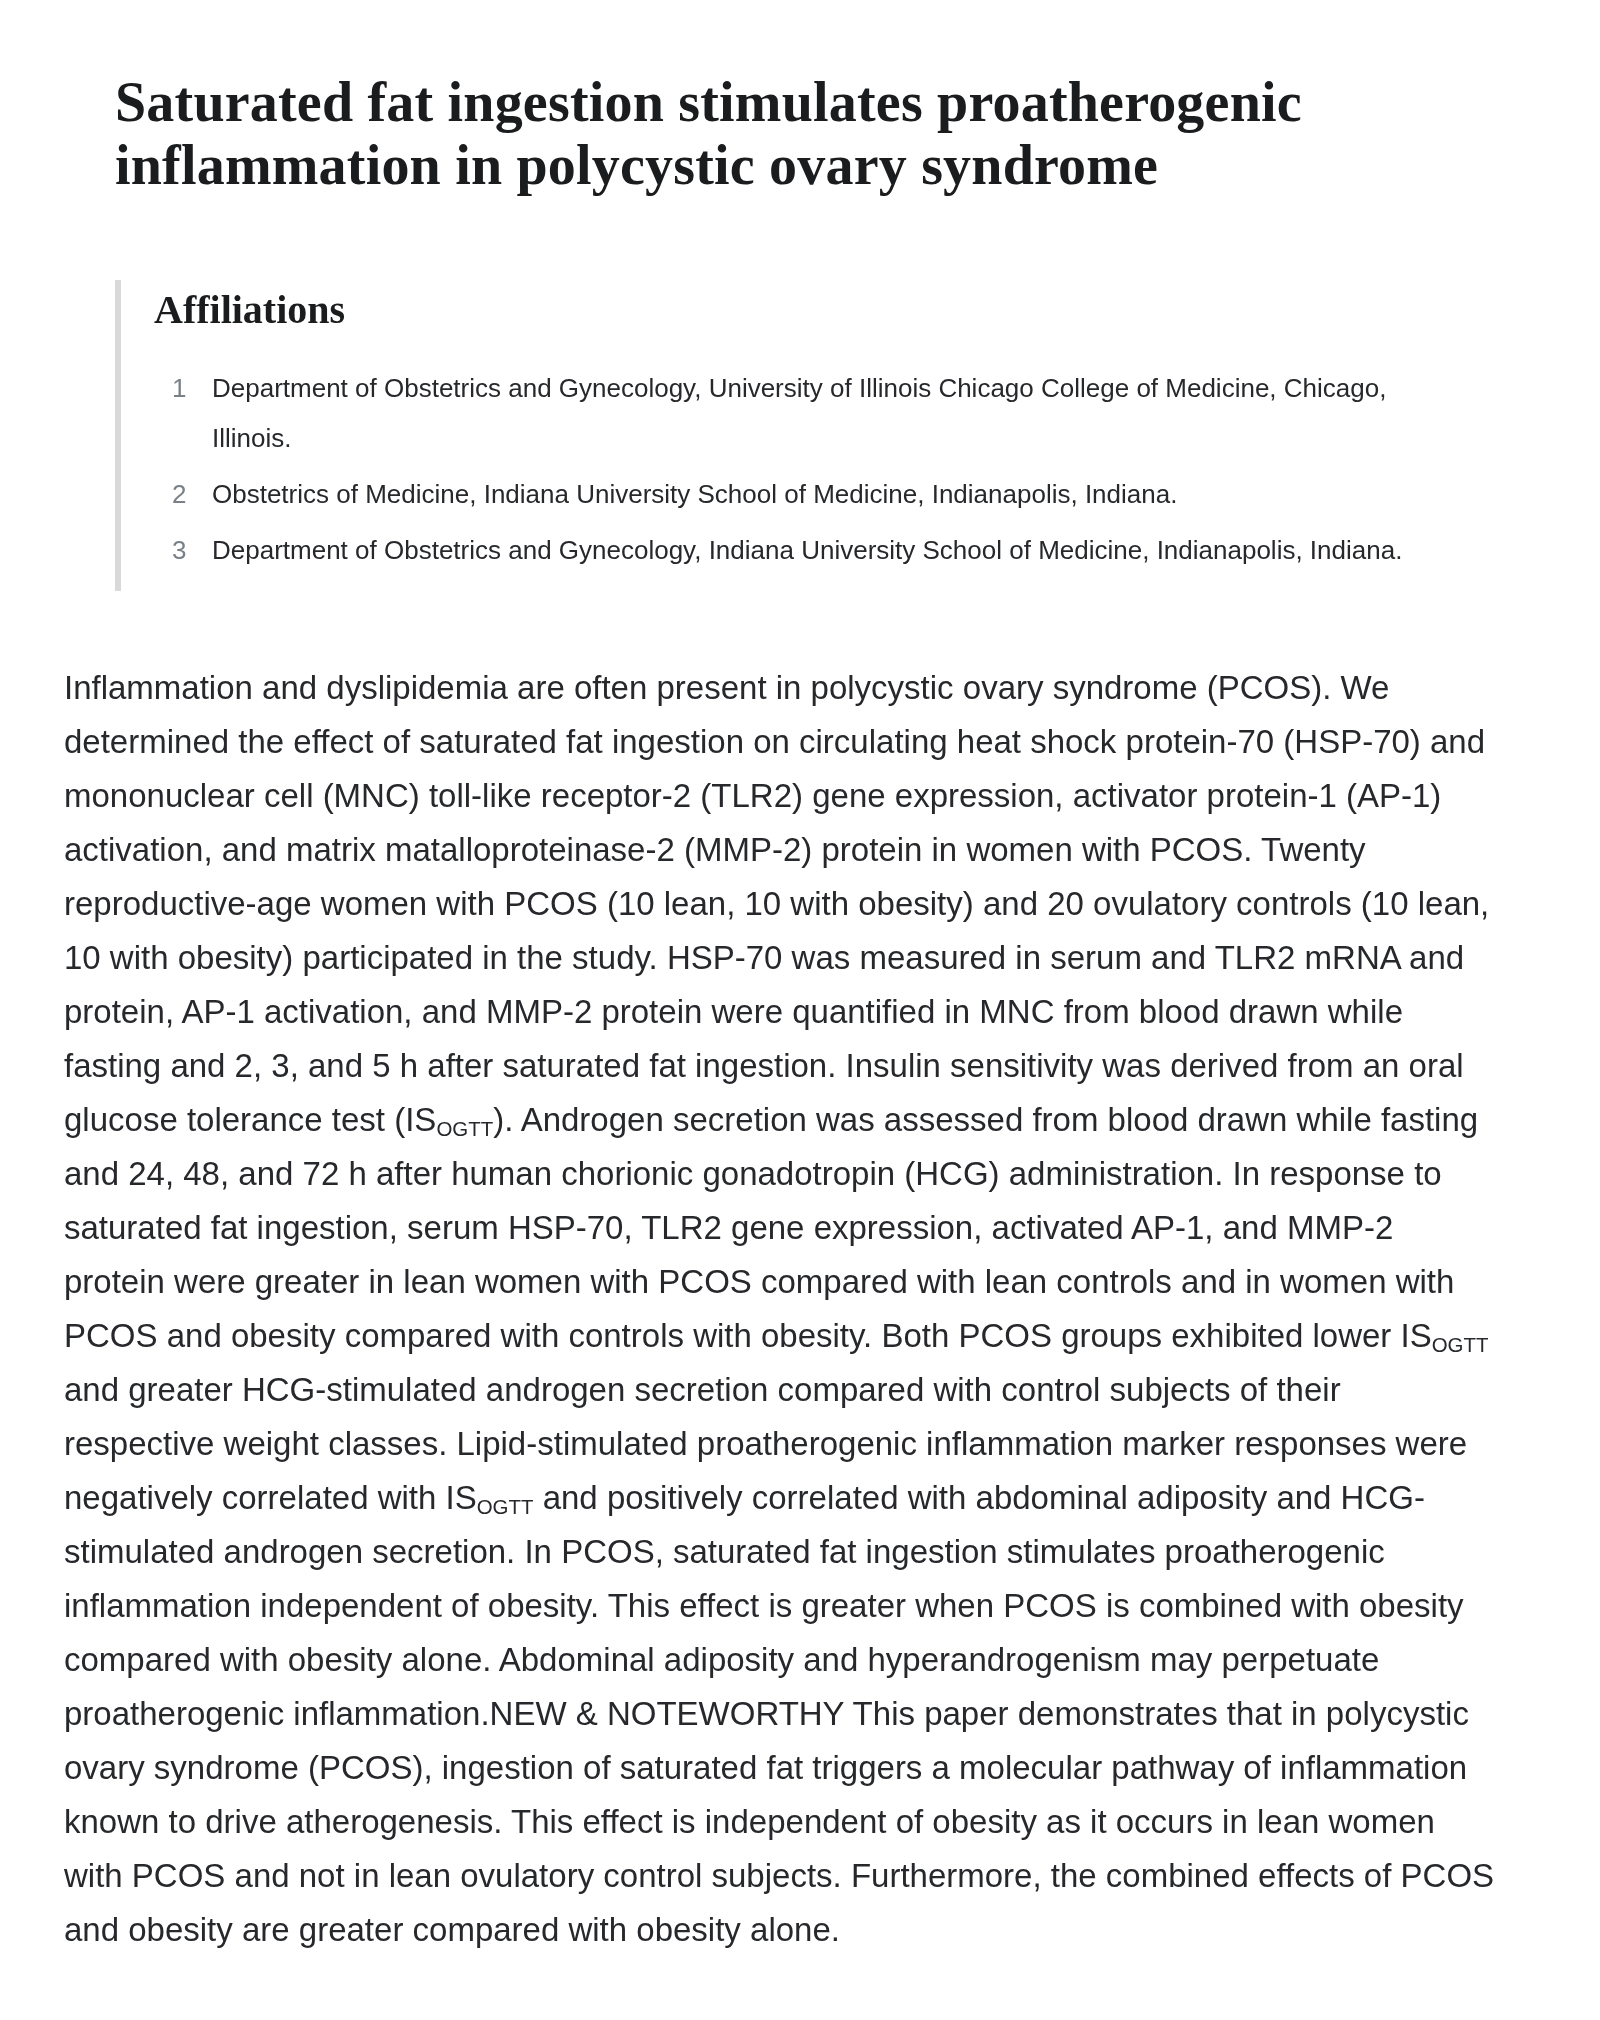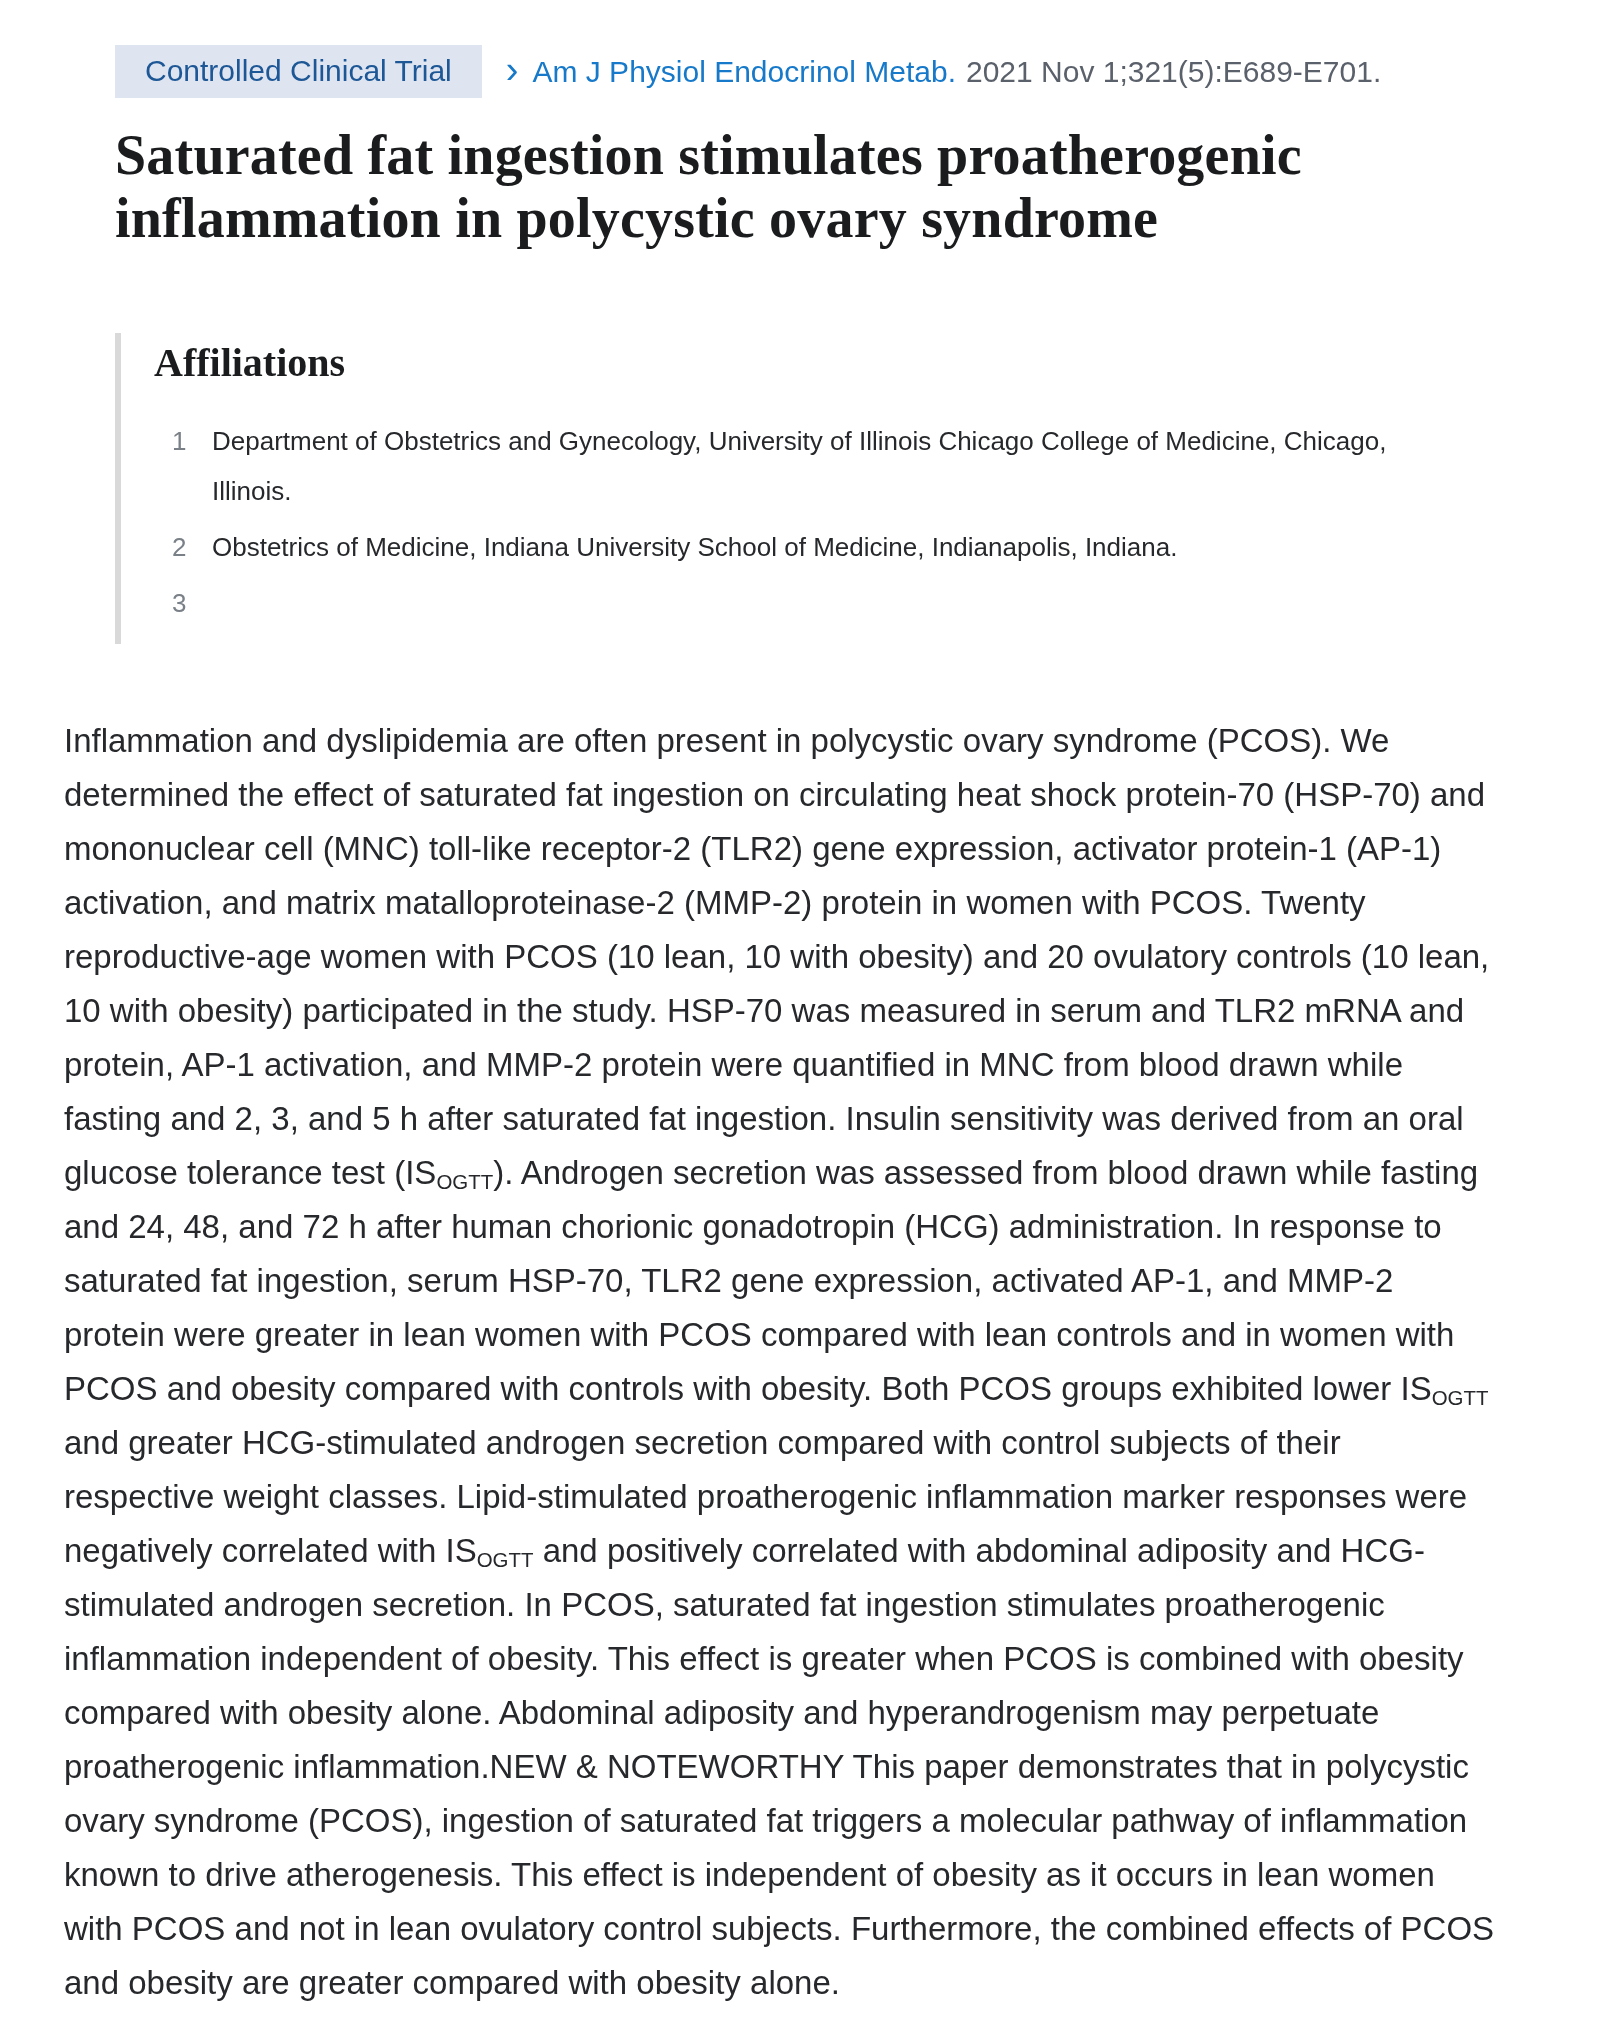--- a/index.html
+++ b/index.html
@@ -127,42 +127,37 @@
     vertical-align: -0.25em;
   }
   .abstract p strong { font-weight: 400; }
 </style>
 </head>
 <body>
 
 <div class="page">
 
   <header>
-    <div class="meta-row">
-      <span class="badge">Controlled Clinical Trial</span>
-      <span class="chevron">›</span>
-      <a href="#" class="journal-link">Am J Physiol Endocrinol Metab.</a>
-      <span class="citation">2021 Nov 1;321(5):E689-E701.</span>
-    </div>
 
     <h1 class="title">Saturated fat ingestion stimulates proatherogenic inflammation in polycystic ovary syndrome</h1>
 
     <section class="affiliations">
       <h2>Affiliations</h2>
       <ol class="aff-list" id="aff-list">
           <li>
             <span class="aff-num">1</span>
             <span class="aff-text">Department of Obstetrics and Gynecology, University of Illinois Chicago College of Medicine, Chicago, Illinois.</span>
           </li>
           <li>
             <span class="aff-num">2</span>
             <span class="aff-text">Obstetrics of Medicine, Indiana University School of Medicine, Indianapolis, Indiana.</span>
           </li>
           <li>
             <span class="aff-num">3</span>
+            <span class="aff-text">Department of Obstetrics and Gynecology, Indiana University School of Medicine, Indianapolis, Indiana.</span>
           </li>
         </ol>
     </section>
   </header>
 
   <section class="abstract">
     <p id="abstract-text"><span>Inflammation and dyslipidemia are often present in polycystic ovary syndrome (PCOS). We determined the effect of saturated fat ingestion on circulating heat shock protein-70 (HSP-70) and mononuclear cell (MNC) toll-like receptor-2 (TLR2) gene expression, activator protein-1 (AP-1) activation, and matrix matalloproteinase-2 (MMP-2) protein in women with PCOS. Twenty reproductive-age women with PCOS (10 lean, 10 with obesity) and 20 ovulatory controls (10 lean, 10 with obesity) participated in the study. HSP-70 was measured in serum and TLR2 mRNA and protein, AP-1 activation, and MMP-2 protein were quantified in MNC from blood drawn while fasting and 2, 3, and 5 h after saturated fat ingestion. Insulin sensitivity was derived from an oral glucose tolerance test (IS</span><sub>OGTT</sub><span>). Androgen secretion was assessed from blood drawn while fasting and 24, 48, and 72 h after human chorionic gonadotropin (HCG) administration. In response to saturated fat ingestion, serum HSP-70, TLR2 gene expression, activated AP-1, and MMP-2 protein were greater in lean women with PCOS compared with lean controls and in women with PCOS and obesity compared with controls with obesity. Both PCOS groups exhibited lower IS</span><sub>OGTT</sub><span> and greater HCG-stimulated androgen secretion compared with control subjects of their respective weight classes. Lipid-stimulated proatherogenic inflammation marker responses were negatively correlated with IS</span><sub>OGTT</sub><span> and positively correlated with abdominal adiposity and HCG-stimulated androgen secretion. In PCOS, saturated fat ingestion stimulates proatherogenic inflammation independent of obesity. This effect is greater when PCOS is combined with obesity compared with obesity alone. Abdominal adiposity and hyperandrogenism may perpetuate proatherogenic inflammation.</span><strong>NEW &amp; NOTEWORTHY</strong><span> This paper demonstrates that in polycystic ovary syndrome (PCOS), ingestion of saturated fat triggers a molecular pathway of inflammation known to drive atherogenesis. This effect is independent of obesity as it occurs in lean women with PCOS and not in lean ovulatory control subjects. Furthermore, the combined effects of PCOS and obesity are greater compared with obesity alone.</span></p>
   </section>
 
 </div>

